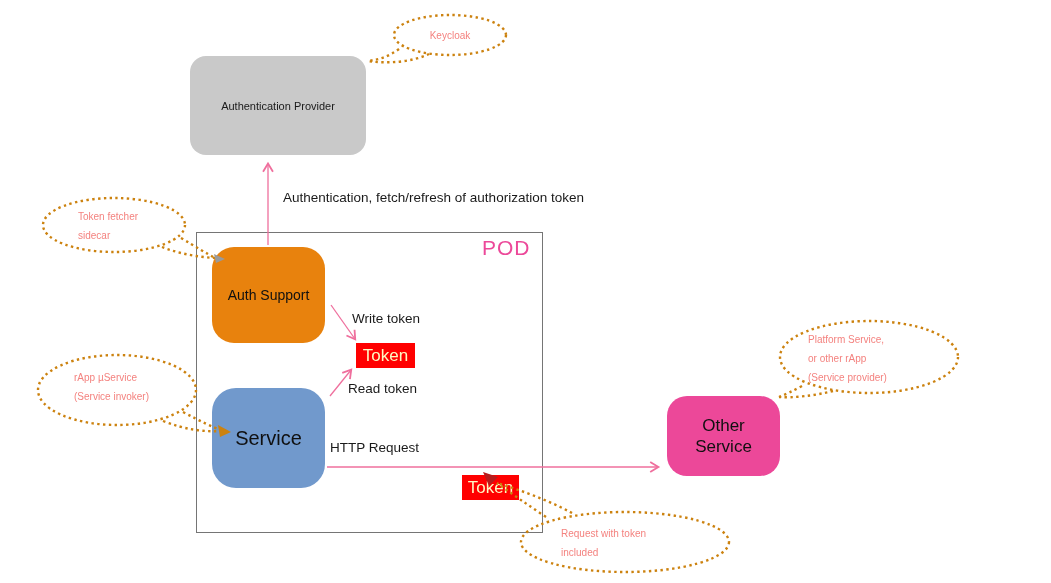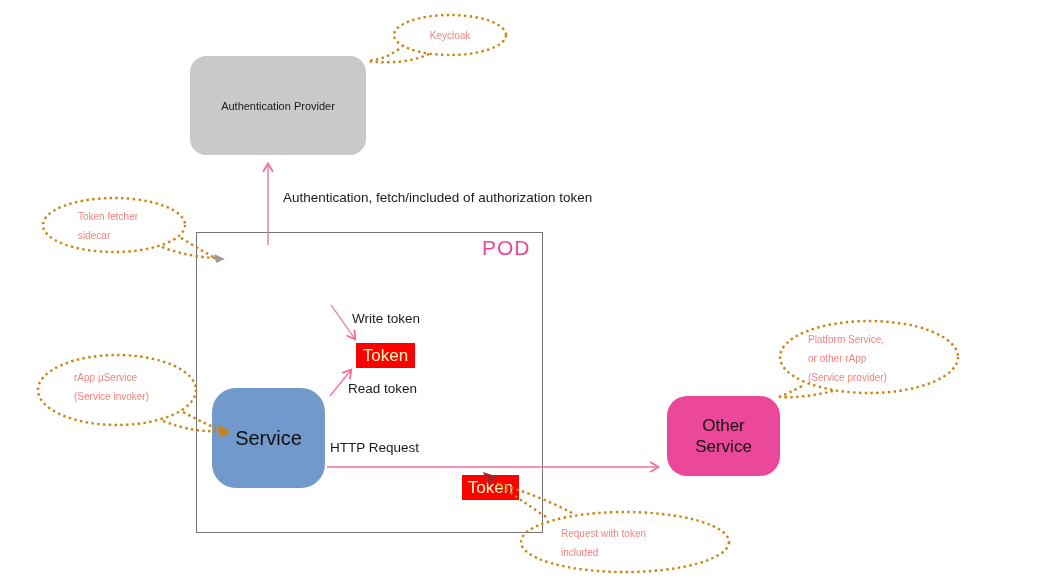--- a/index.html
+++ b/index.html
@@ -58,31 +58,32 @@
 </head>
 <body>
 
 <div class="canvas">
 
   <div class="abs layer2 node node-provider">Authentication Provider</div>
 
   <div class="abs layer2 node-pod"></div>
   <div class="abs layer2 pod-label">POD</div>
 
+  <div class="abs layer2 node node-authsupport">Auth Support</div>
 
   <div class="abs layer2 node node-service">Service</div>
 
   <div class="abs layer2 node node-other">Other
 Service</div>
 
   <div class="abs layer2 token token-1">Token</div>
 
   <div class="abs layer2 token token-2">Token</div>
 
-  <div class="abs layer2 lbl lbl-authflow">Authentication, fetch/included of authorization token</div>
+  <div class="abs layer2 lbl lbl-authflow">Authentication, fetch/refresh of authorization token</div>
   <div class="abs layer2 lbl lbl-write">Write token</div>
   <div class="abs layer2 lbl lbl-read">Read token</div>
   <div class="abs layer2 lbl lbl-http">HTTP Request</div>
 
   <div class="abs layer2 ann ann-keycloak">Keycloak</div>
   <div class="abs layer2 ann ann-fetcher">Token fetcher
 sidecar</div>
   <div class="abs layer2 ann ann-rapp">rApp µService
 (Service invoker)</div>
   <div class="abs layer2 ann ann-platform">Platform Service,

